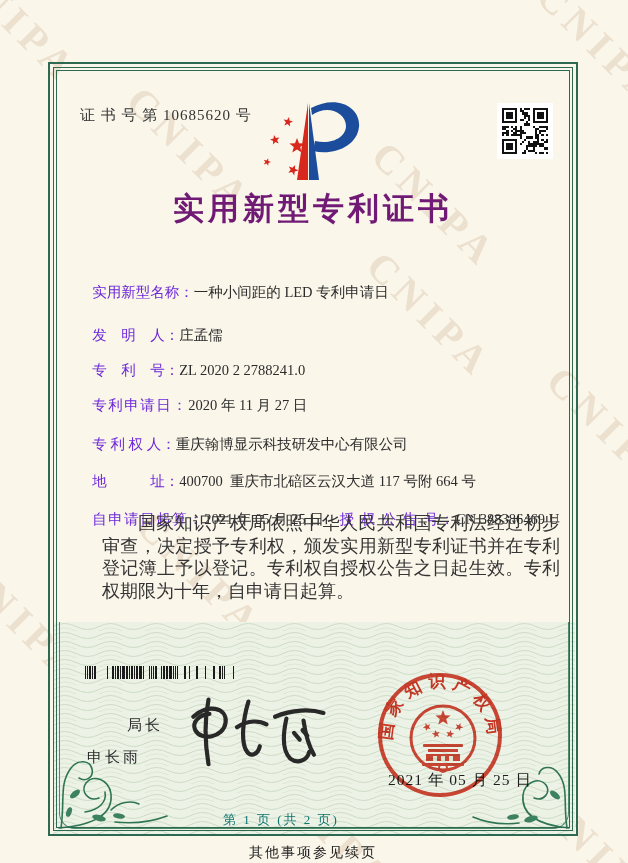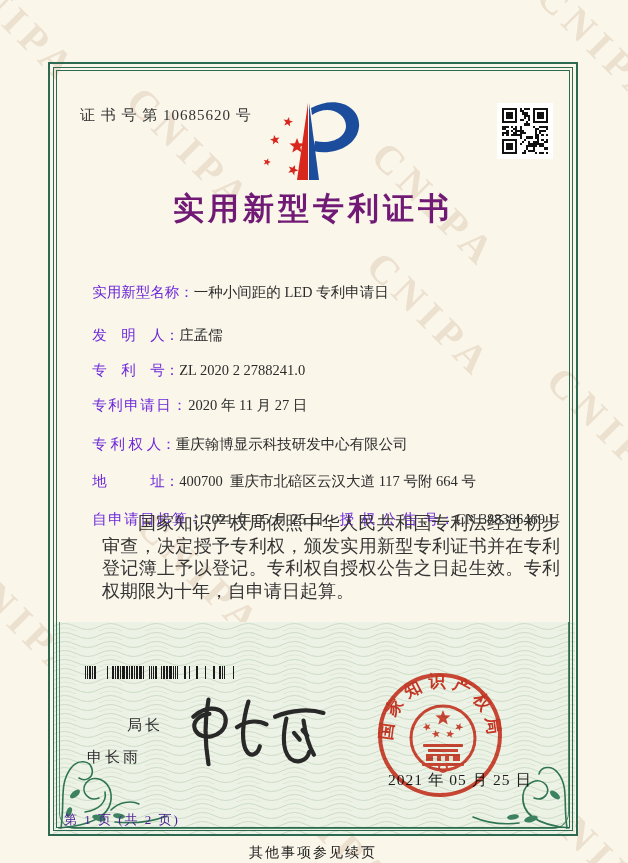--- a/index.html
+++ b/index.html
@@ -58,21 +58,21 @@
     font-family:Liberation Serif, serif;color:#2a2a2a;}
   .signature{left:180px;top:688px;}
   .barcode{left:85px;top:666px;}
   .qr-box{left:497px;top:103px;width:56px;height:56px;background:#fff;z-index:3;}
   .qr-box svg{position:absolute;left:5px;top:5px;}
   .seal{left:377px;top:672px;mix-blend-mode:multiply;z-index:3;}
   .seal-date{
     left:388px;top:770px;font-size:15.5px;letter-spacing:1px;color:#1e1e1e;
     mix-blend-mode:multiply;z-index:4;white-space:pre;
   }
-  .page-no{left:64px;top:811px;width:498px;font-size:13px;color:#4c1d95;letter-spacing:2px;z-index:3;}
+  .page-no{left:32px;top:811px;width:498px;text-align:center;font-size:13px;color:#0f766e;letter-spacing:2px;z-index:3;}
   .footer-note{left:0;top:844px;width:596px;text-align:center;font-size:14px;letter-spacing:2px;color:#222;z-index:3;padding-left:15px;}
   .logo{left:255px;top:100px;z-index:3;}
 </style>
 </head>
 <body>
 
 <div class="wm-layer" id="wm-layer">
     <span class="wm" style="left: 15px; top: 20px;">CNIPA</span>
     <span class="wm" style="left: 600px; top: 45px;">CNIPA</span>
     <span class="wm" style="left: 190px; top: 150px;">CNIPA</span>

